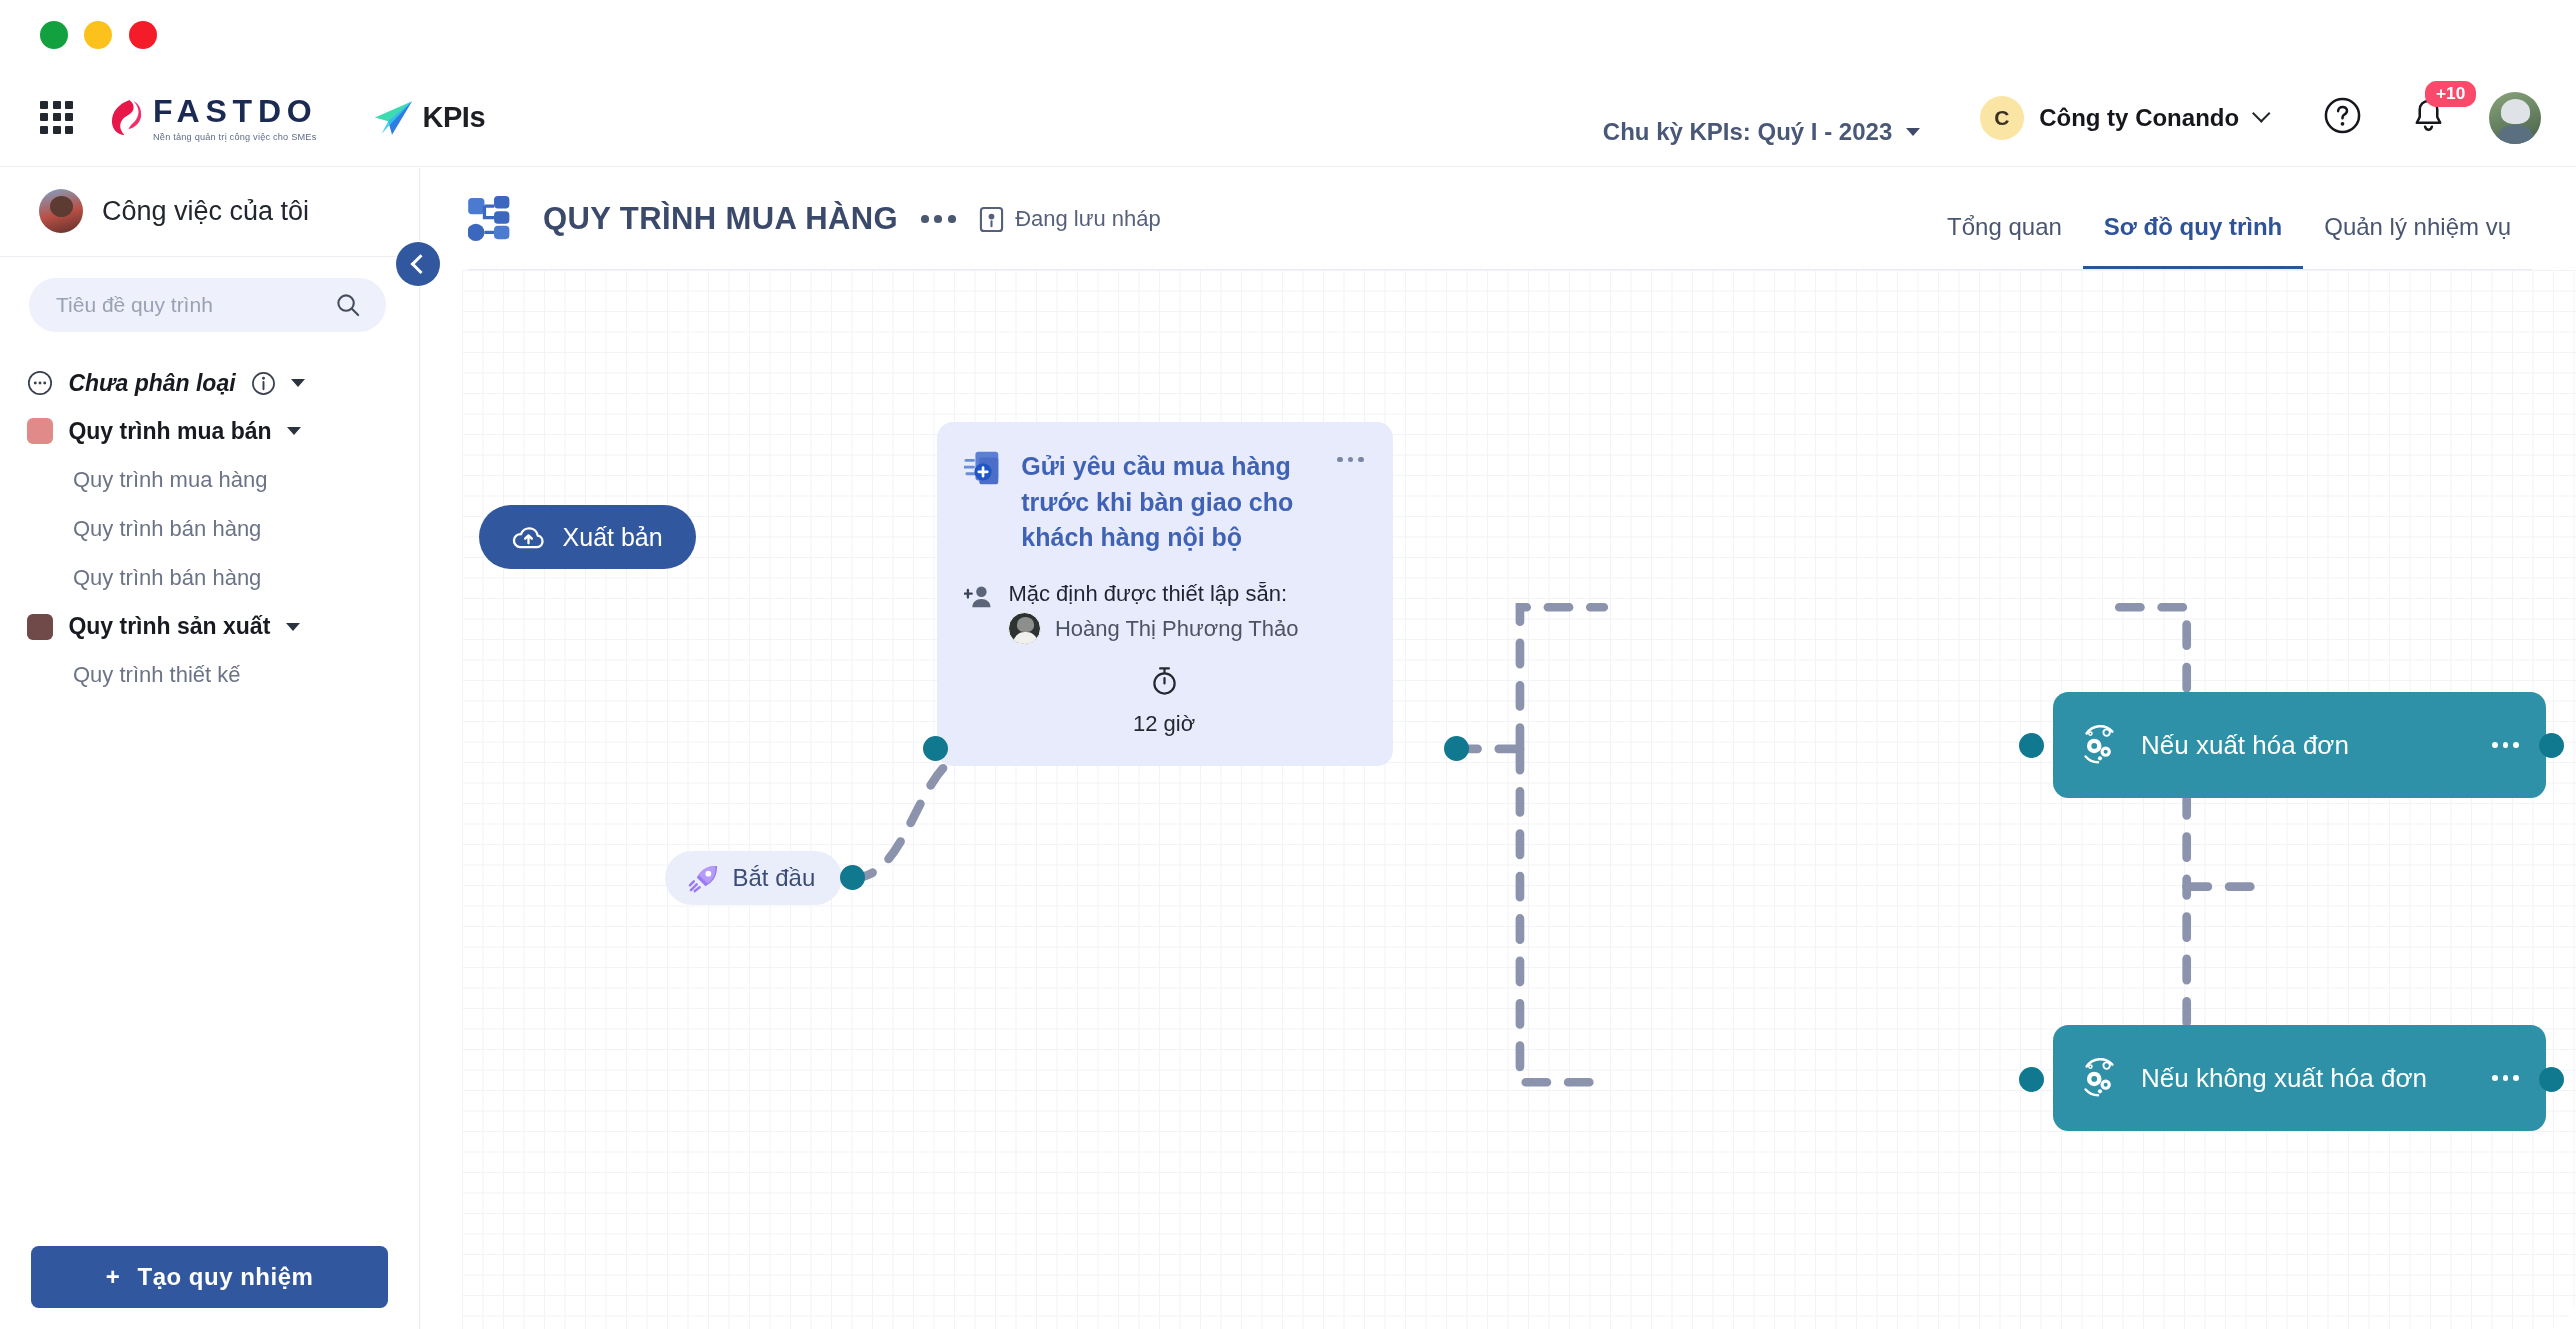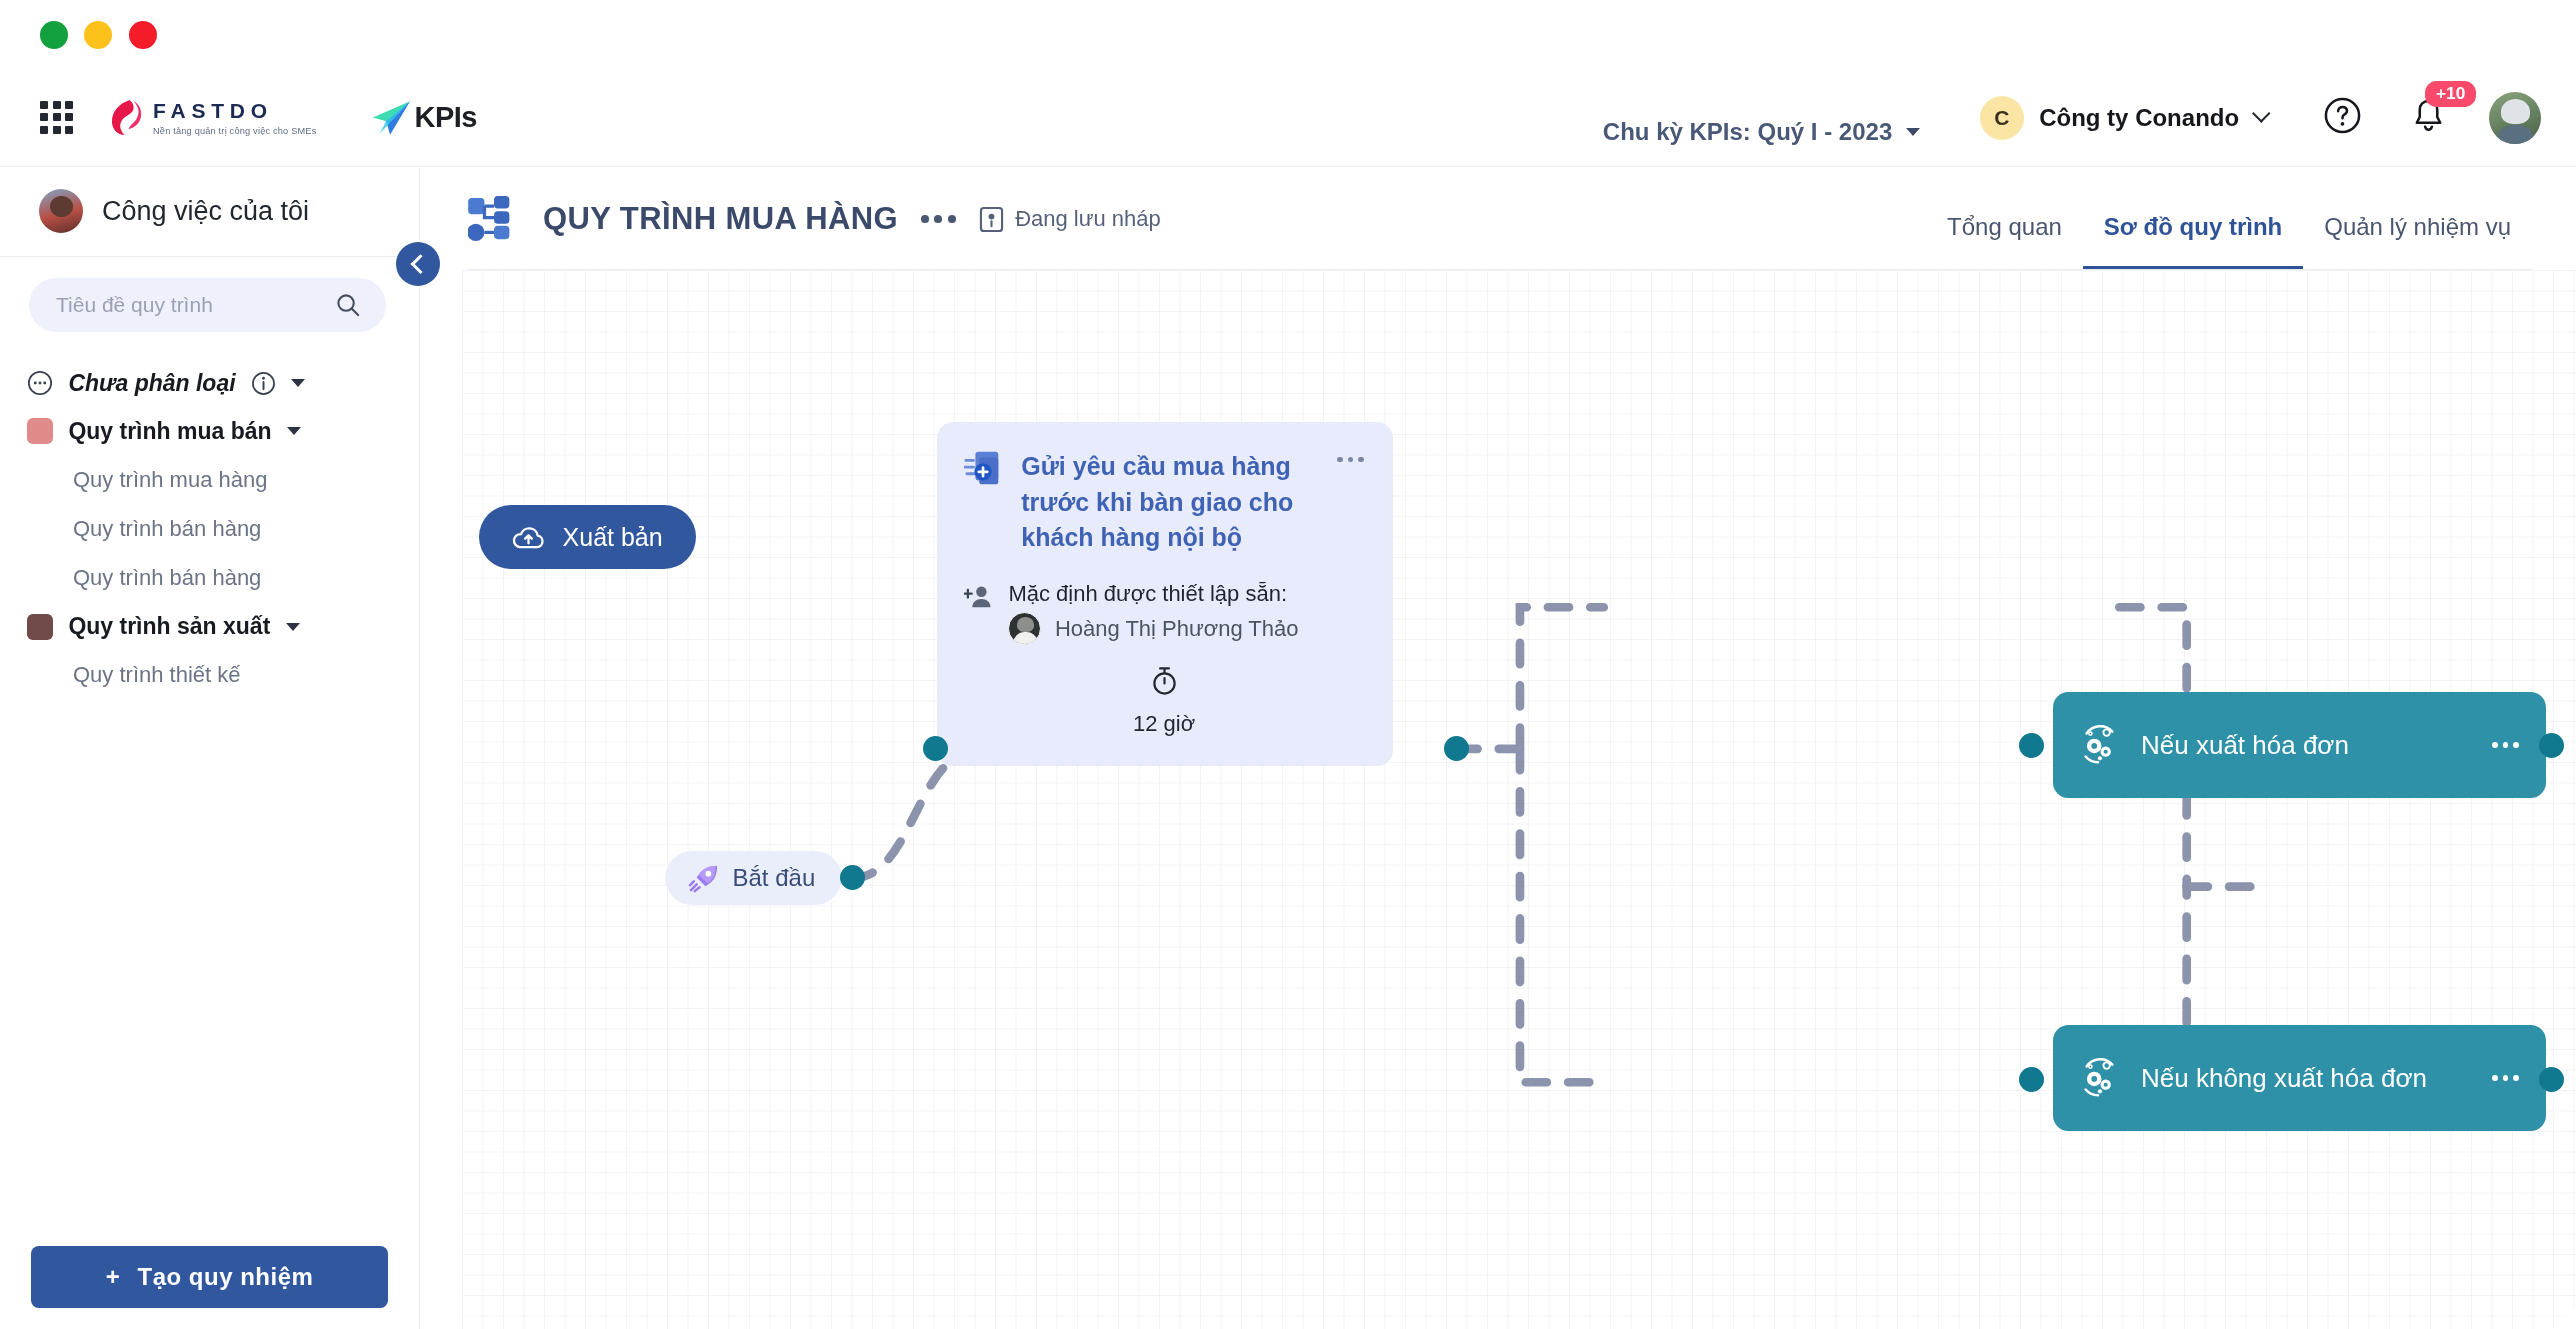--- a/index.html
+++ b/index.html
@@ -38,28 +38,28 @@
     width: 33px; height: 33px; margin-left: 15.4px; margin-right: 37px;
     display: grid; grid-template-columns: repeat(3, 7.7px);
     grid-template-rows: repeat(3, 7.7px); gap: 4.8px;
   }
   .grid-icon i { background: #232730; border-radius: 1px; display: block; }
 
   .fastdo-logo { display: flex; align-items: center; gap: 10.6px; }
   .fastdo-mark { width: 32px; height: 39px; }
   .fastdo-text-wrap { display: flex; flex-direction: column; gap: 2.9px; }
   .fastdo-word {
-    font-size: 21px; font-weight: 700; letter-spacing: 5.8px;
+    font-size: 32px; font-weight: 700; letter-spacing: 5.8px;
     color: #1b2a52;
   }
   .fastdo-sub {
     font-size: 9.2px; color: #5f6b87; letter-spacing: 0.2px; white-space: nowrap;
   }
 
-  .kpis-logo { display: flex; align-items: center; gap: 2px; margin-left: 54px; }
+  .kpis-logo { display: flex; align-items: center; gap: 9px; margin-left: 54px; }
   .kpis-text { font-size: 29px; font-weight: 700; color: #1d1f24; letter-spacing: -0.5px; }
 
   .topbar-right {
     margin-left: auto; display: flex; align-items: center; gap: 0;
   }
   .cycle-select {
     display: flex; align-items: center; gap: 13.5px;
     font-size: 24px; font-weight: 700; color: #4a5878; white-space: nowrap; margin-top: 29px;
   }
   .caret-down {

